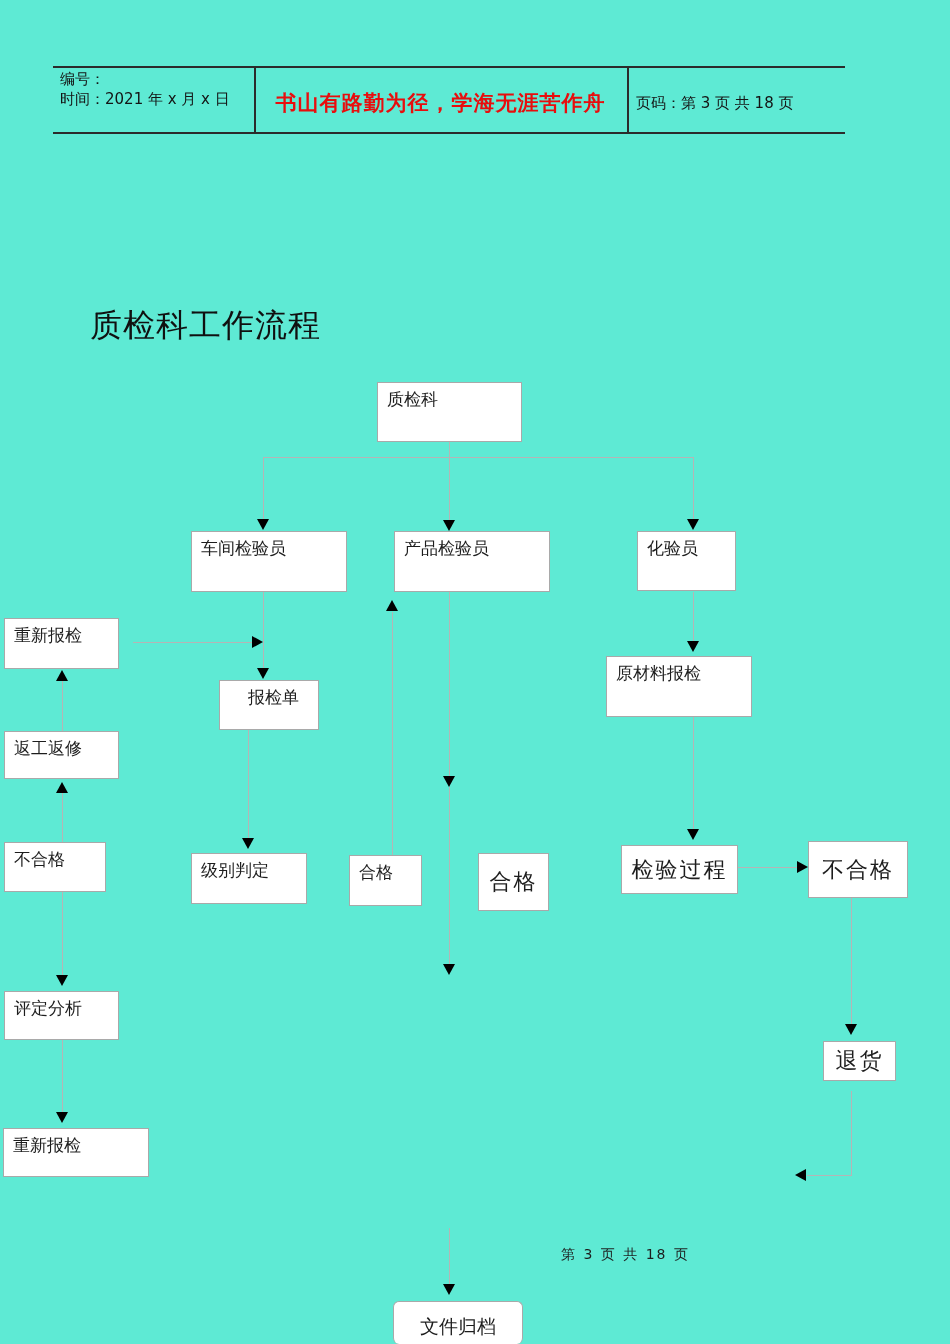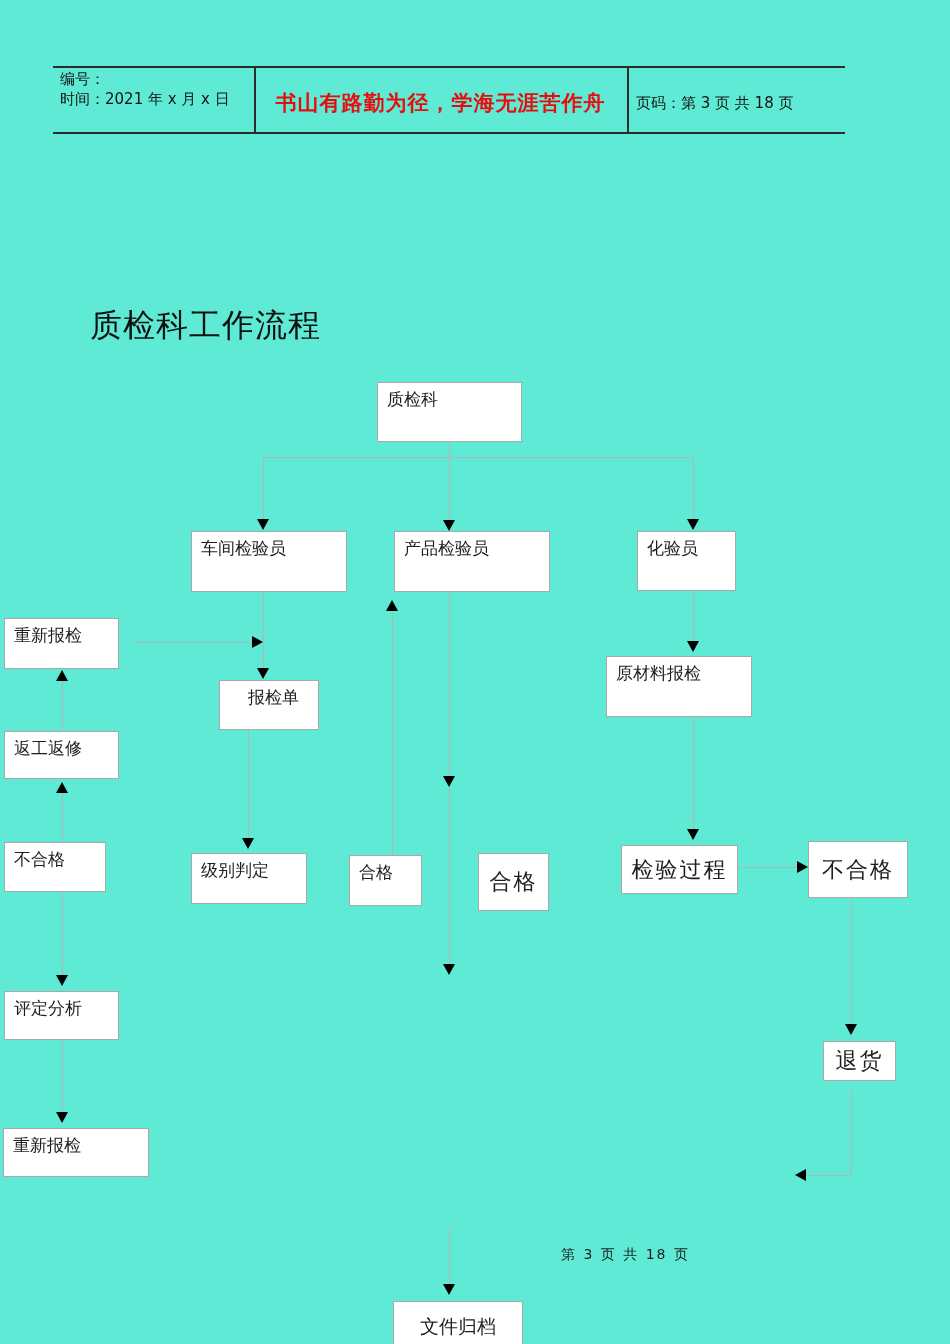--- a/index.html
+++ b/index.html
@@ -13,21 +13,21 @@
   .hdr-page{position:absolute;left:636px;top:94px;font-size:15px;color:#141414;}
   
   .doc-title{position:absolute;left:90px;top:304px;font-size:32px;letter-spacing:1px;color:#101010;
              font-family:"DejaVu Serif","Liberation Serif",serif;text-align:right;}
   
   .node{position:absolute;border:1px solid #a9a9a9;background:#fff;box-sizing:border-box;
         font-family:"DejaVu Serif","Liberation Serif",serif;font-size:17px;color:#1d1d1d;
         padding:6px 9px;line-height:1.25;}
   .node.big{display:flex;align-items:center;justify-content:center;padding:0;
             font-size:22px;letter-spacing:2px;}
-  .node.ctr{display:flex;align-items:center;justify-content:center;padding:0;font-size:19px;}
+  .node.ctr{display:flex;align-items:center;justify-content:center;padding:0;font-size:19px;border-radius:6px;}
   .vl{position:absolute;width:1px;background:#b5b5b5;}
   .hl{position:absolute;height:1px;background:#b5b5b5;}
   .arr{position:absolute;width:0;height:0;}
   .arr.down{border-left:6px solid transparent;border-right:6px solid transparent;border-top:11px solid #000;}
   .arr.up{border-left:6px solid transparent;border-right:6px solid transparent;border-bottom:11px solid #000;}
   .arr.right{border-top:6px solid transparent;border-bottom:6px solid transparent;border-left:11px solid #000;}
   .arr.left{border-top:6px solid transparent;border-bottom:6px solid transparent;border-right:11px solid #000;}
   
   .footer-page{position:absolute;left:561px;top:1246px;font-size:14px;letter-spacing:2px;color:#1d1d1d;}
 </style>

